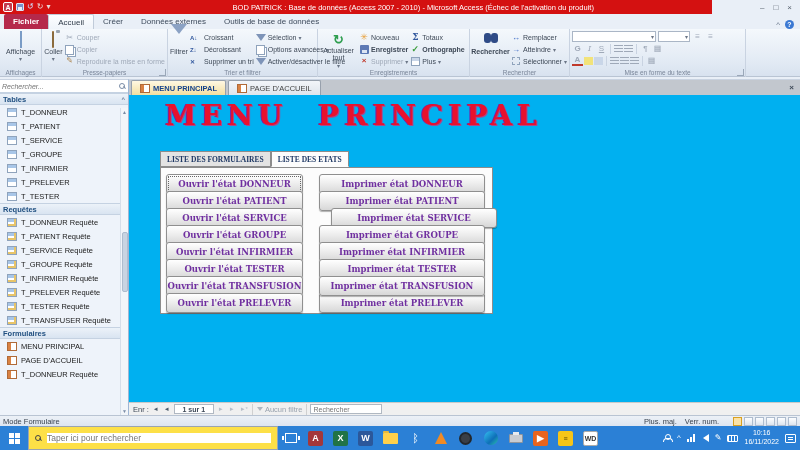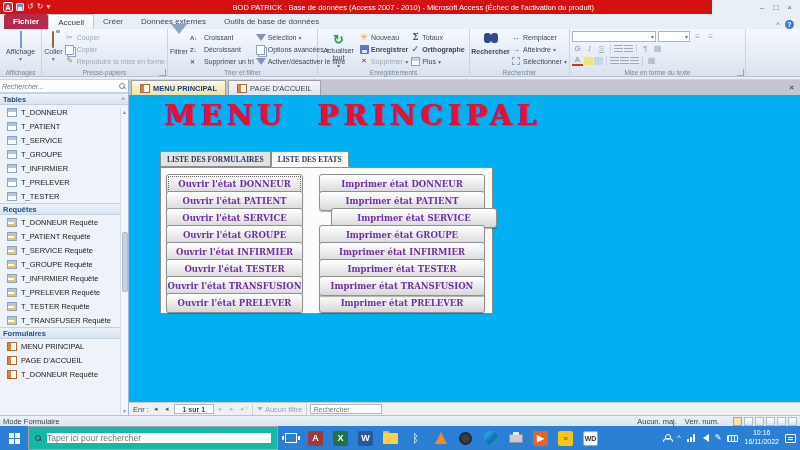--- a/index.html
+++ b/index.html
@@ -142,21 +142,21 @@
   .sb-right { margin-left:auto; display:flex; align-items:center; gap:8px; }
   .sb-views { display:flex; gap:2px; margin-left:6px; }
   .sb-vic { width:9px; height:9px; border:1px solid #AEBCCE; background:linear-gradient(#FDFEFF,#DCE4EF); }
   .sb-vic.sel { border-color:#D9A021; background:#FBE2A6; }
 
   
   .taskbar { position:absolute; left:0; top:426px; width:800px; height:24px; background:#2B80D6; display:flex; align-items:center; }
   .start { width:28px; height:24px; display:flex; align-items:center; justify-content:center; }
   .winlogo { width:11px; height:11px; display:grid; grid-template-columns:5px 5px; grid-template-rows:5px 5px; gap:1px; }
   .winlogo i { background:#fff; }
-  .tsearch { width:250px; height:24px; background:#14b8a6; border:1px solid #9AA4B0; display:flex; align-items:center; gap:5px; padding:0 6px; }
+  .tsearch { width:250px; height:24px; background:#fde047; border:1px solid #9AA4B0; display:flex; align-items:center; gap:5px; padding:0 6px; }
   .tsearch .mag:before { border-color:#444; } .tsearch .mag:after { background:#444; }
   .tsearch input { border:none; outline:none; flex:1; font-size:8.5px; color:#555; min-width:0; }
   .tbtn { width:25px; height:24px; display:flex; align-items:center; justify-content:center; }
   .taskview { width:12px; height:10px; border:1px solid #fff; position:relative; }
   .taskview:before, .taskview:after { content:""; position:absolute; top:2px; width:2px; height:4px; background:#fff; }
   .taskview:before { left:-4px; } .taskview:after { right:-4px; }
   .appic { width:15px; height:15px; border-radius:2px; color:#fff; font-size:9px; font-weight:bold;
     display:flex; align-items:center; justify-content:center; }
   .ic-access { background:#A4373A; } .ic-excel { background:#217346; } .ic-word { background:#2B579A; }
   .ic-folder { width:15px; height:11px; background:#FFD04A; border-radius:1px; position:relative; }
@@ -555,21 +555,21 @@
     <span class="rn-filter">
       <span class="rn-funnel"></span>
       <span>Aucun filtre</span>
     </span>
     <input class="rn-search" placeholder="Rechercher" style="">
   </div>
 
   <div class="statusbar">
     <span>Mode Formulaire</span>
     <div class="sb-right">
-      <span>Aucun. maj.</span>
+      <span>Plus. maj.</span>
       <span>Verr. num.</span>
       <div class="sb-views">
         <span class="sb-vic sel"></span>
         <span class="sb-vic"></span>
         <span class="sb-vic"></span>
         <span class="sb-vic"></span>
         <span class="sb-vic"></span>
         <span class="sb-vic"></span>
       </div>
     </div>

